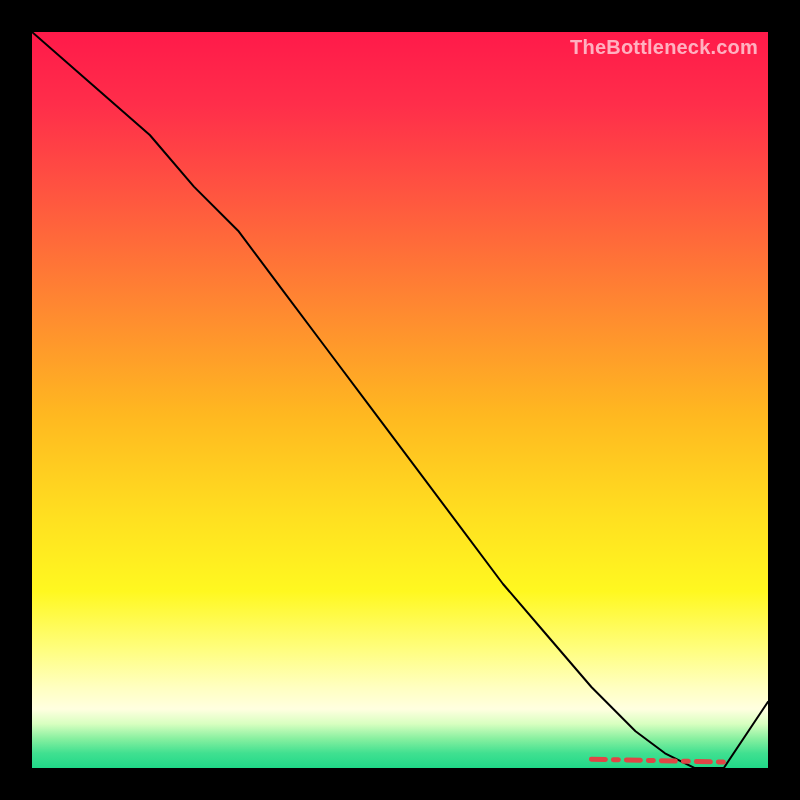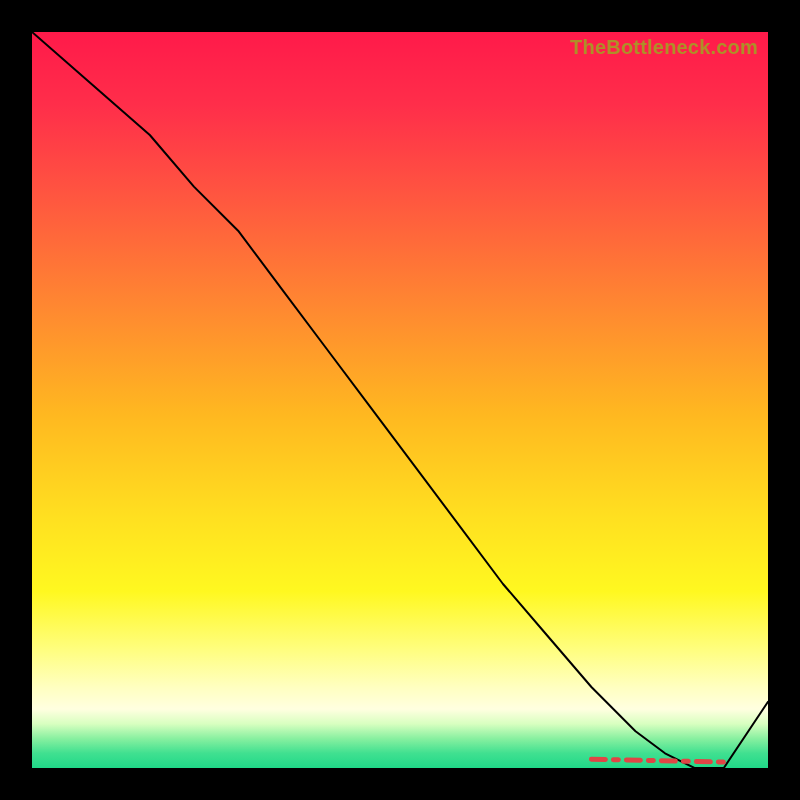--- a/index.html
+++ b/index.html
@@ -42,21 +42,21 @@
       #d8ffc0 94%,
       #88f0a0 96%,
       #40e090 98%,
       #20d888 100%
     );
   }
   .watermark {
     position: absolute;
     top: 4px;
     right: 10px;
-    color: #84cc16;
+    color: #ffffff;
     font-size: 20px;
     font-weight: 600;
     letter-spacing: 0.2px;
     opacity: 0.65;
     user-select: none;
   }
   svg.lines {
     position: absolute;
     inset: 0;
   }

